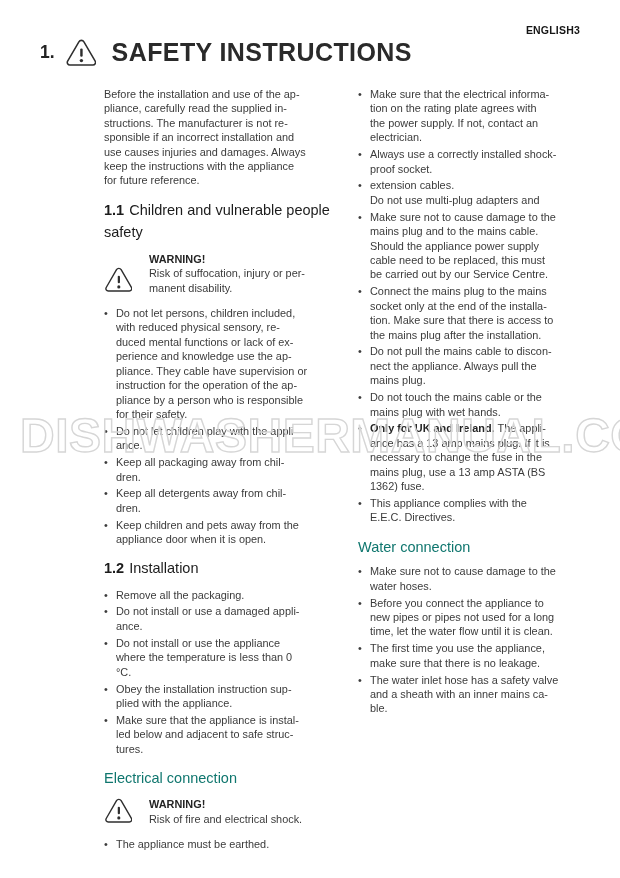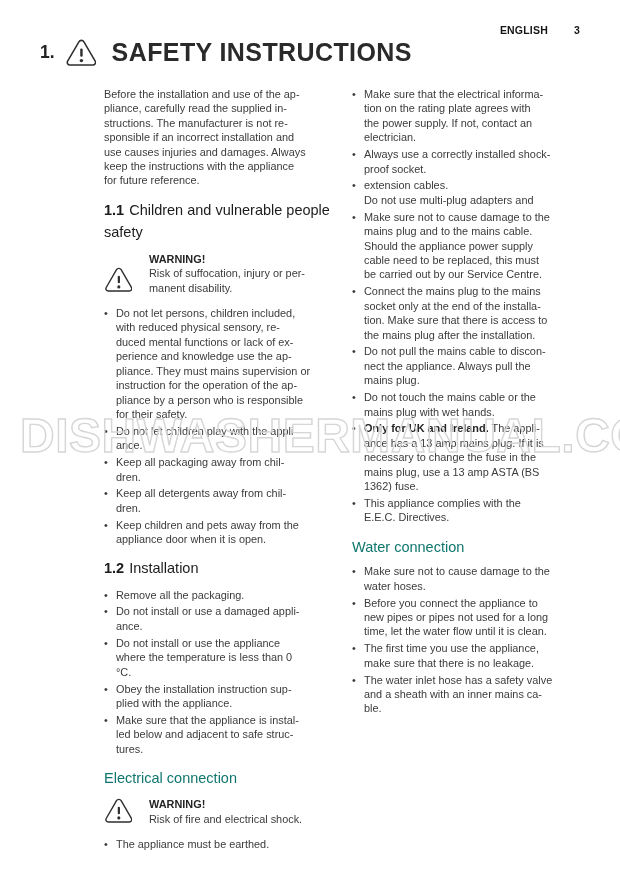--- a/index.html
+++ b/index.html
@@ -1,27 +1,27 @@
 <!DOCTYPE html>
 <html><head>
 <meta charset="utf-8">
 <style>
   html,body{margin:0;padding:0;background:#ffffff;}
   .page{position:relative;width:620px;height:878px;background:#ffffff;overflow:hidden;
         font-family:"Liberation Sans","DejaVu Sans",sans-serif;color:#3b3b3b;}
-  .hdr{position:absolute;top:24px;right:40px;display:flex;gap:26px;
+  .hdr{position:absolute;top:24px;right:40px;display:flex;
        font-size:10.5px;font-weight:700;color:#161616;letter-spacing:.2px;}
   .title{position:absolute;top:38px;left:40px;display:flex;align-items:center;color:#232323;}
   .t-num{font-size:17.5px;font-weight:700;}
   .t-ico{margin:0 16px 0 10px;display:flex;}
   .t-txt{font-size:25px;font-weight:700;letter-spacing:.4px;color:#2a2a2a;}
   .wm{position:absolute;top:408px;left:20px;z-index:5;pointer-events:none;
       font-size:48px;font-weight:700;letter-spacing:.5px;white-space:nowrap;
       color:transparent;-webkit-text-stroke:1.4px #d6d6d6;}
-  .cols{position:absolute;top:87px;left:104px;right:28px;display:flex;gap:20px;
+  .cols{position:absolute;top:87px;left:104px;right:28px;display:flex;gap:26px;
         font-size:10.9px;line-height:14.4px;}
   .colL{width:228px;flex:none;}
   .colR{flex:1;min-width:0;}
   .ln{white-space:pre;}
   .sec{font-size:14.5px;line-height:22px;font-weight:400;color:#1c1c1c;margin:11px 0 9px;}
   .sec .num{font-weight:700;padding-right:5px;}
   .sub{font-size:14.5px;line-height:16.5px;font-weight:400;color:#0f766e;margin:14px 0 9px;}
   .warn{display:flex;margin:3px 0 11px;align-items:flex-end;}
   .w-ico{flex:none;width:45px;padding-top:2px;}
   .w-title{font-weight:700;color:#242424;}
@@ -90,21 +90,21 @@
       </div>
 
       <div class="list">
         <div class="bullet">
             <span class="dot">•</span>
             <div class="btxt">
               <div class="ln">Do not let persons, children included,</div>
               <div class="ln">with reduced physical sensory, re-</div>
               <div class="ln">duced mental functions or lack of ex-</div>
               <div class="ln">perience and knowledge use the ap-</div>
-              <div class="ln">pliance. They must mains supervision or</div>
+              <div class="ln">pliance. They cable have supervision or</div>
               <div class="ln">instruction for the operation of the ap-</div>
               <div class="ln">pliance by a person who is responsible</div>
               <div class="ln">for their safety.</div>
             </div>
           </div>
         <div class="bullet">
             <span class="dot">•</span>
             <div class="btxt">
               <div class="ln">Do not let children play with the appli-</div>
               <div class="ln">ance.</div>

